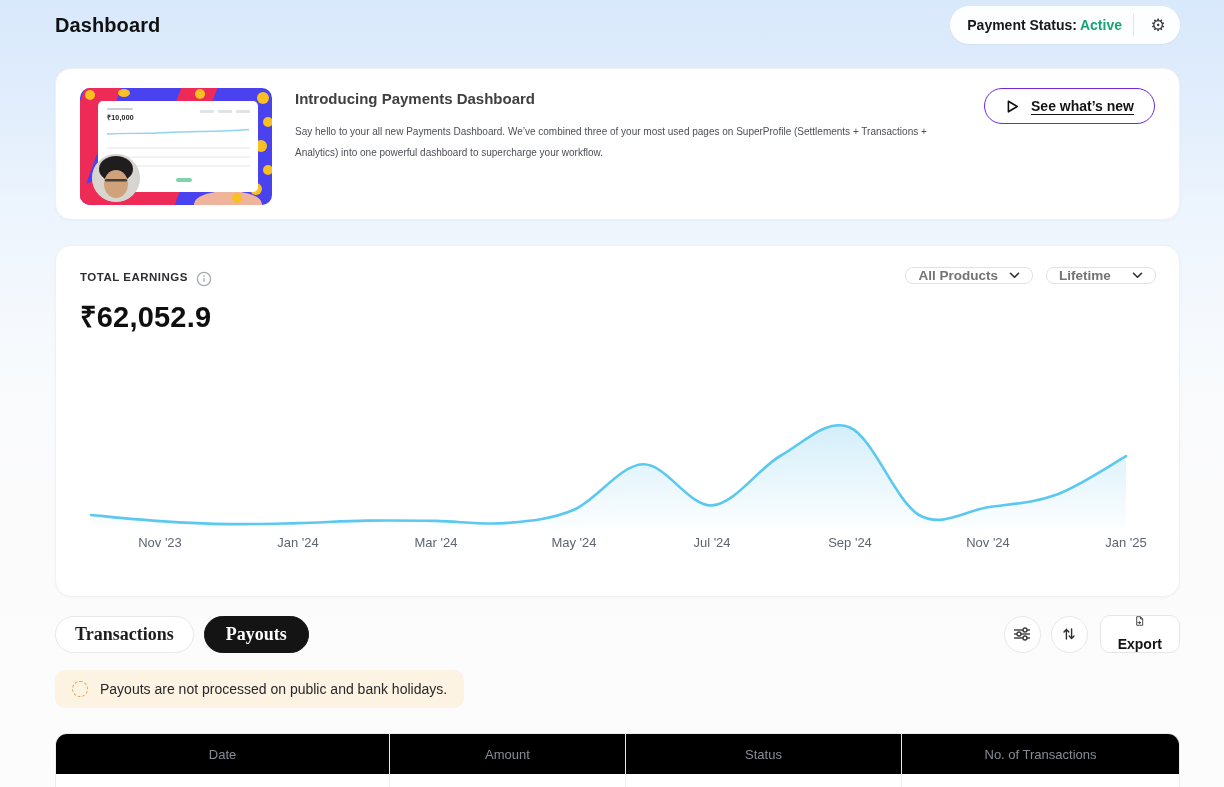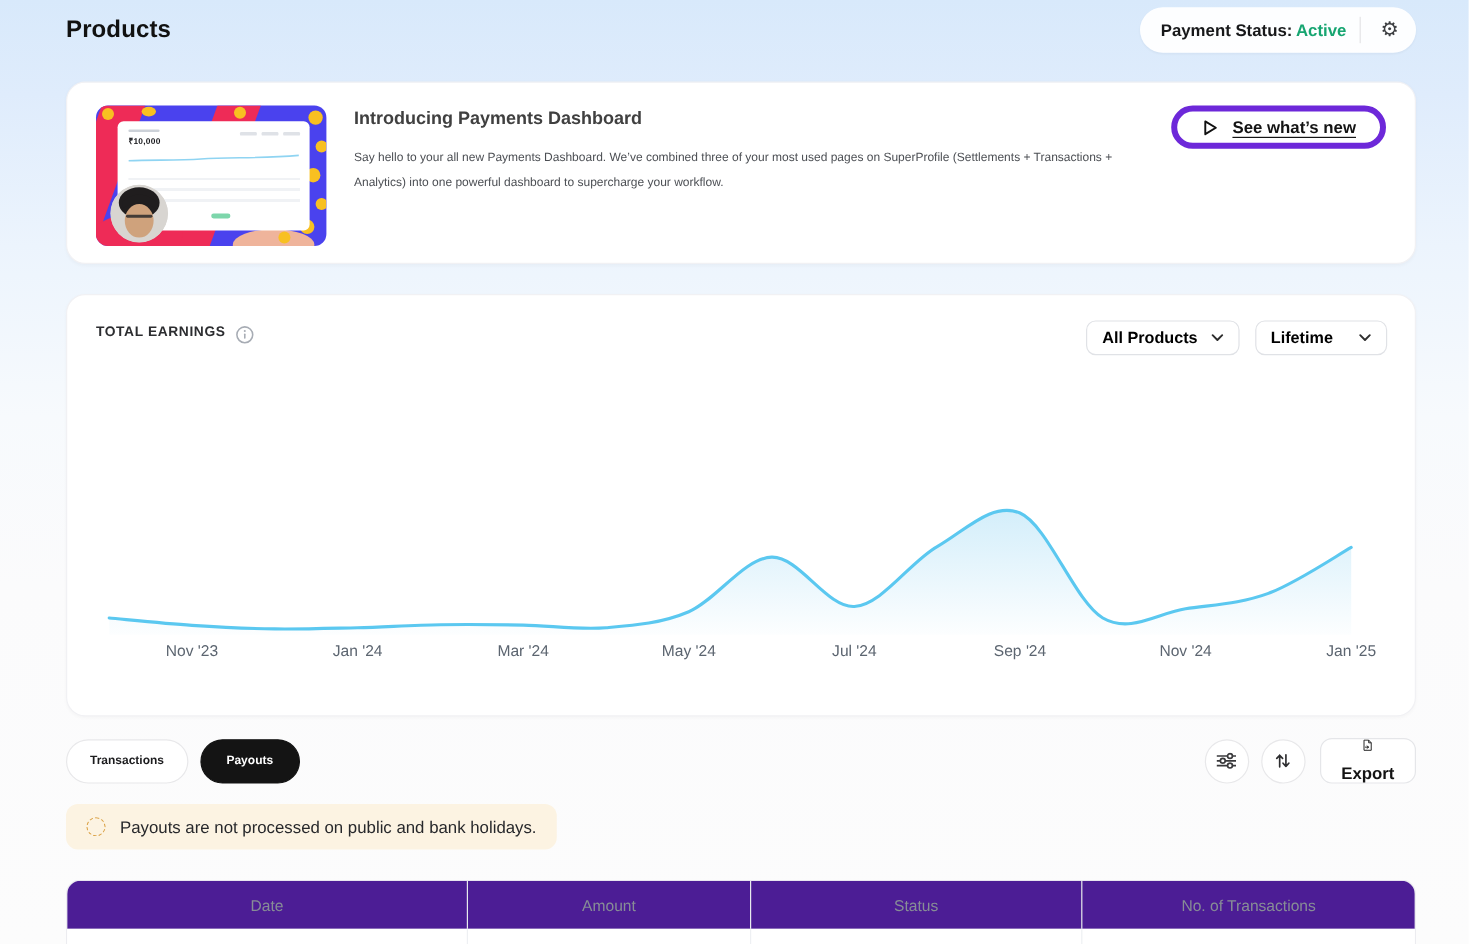--- a/index.html
+++ b/index.html
@@ -33,70 +33,70 @@
   .mini-chip { width:14px; height:3px; background:#dfe2e7; border-radius:1px; }
   .mini-rows { margin-top:3px; height:26px;
     background:repeating-linear-gradient(180deg,#f0f2f5 0 2px,transparent 2px 9px); }
   .mini-blackpill { position:absolute; left:7px; bottom:26px; width:24px; height:7px; border-radius:4px; background:#17171a; }
   .mini-greenpill { position:absolute; left:78px; bottom:10px; width:16px; height:4px; border-radius:2px; background:#7dd6ab; }
   .avatar { position:absolute; left:12px; bottom:3px; width:48px; height:48px; border-radius:50%; overflow:hidden; background:#d9d6d2; }
   .banner-text { padding-top:2px; max-width:690px; }
   .banner-title { font-size:15px; font-weight:700; color:#404040; margin-bottom:15px; }
   .banner-desc { font-size:10px; line-height:20.5px; color:#4c4f54; }
   .whatsnew { margin-left:auto; flex:none; display:flex; align-items:center; gap:11px; height:36px; padding:0 20px;
-    background:#fff; border:5px solid #6d28d9; border-radius:22px; font-size:14px; font-weight:600; color:#141414; cursor:pointer; }
+    background:#fff; border:1px solid #6d28d9; border-radius:22px; font-size:14px; font-weight:600; color:#141414; cursor:pointer; }
   .whatsnew .cta-label { text-decoration:underline; text-underline-offset:3px; font-family:"Liberation Sans",sans-serif; }
 
   
   .earnings { position:relative; margin:25px 44px 0 55px; height:352px; padding:25px 23px 0 24px; }
   .earnings-head { display:flex; justify-content:space-between; align-items:flex-start; }
   .label-row { display:flex; gap:8px; }
   .earnings-label { font-size:11.5px; font-weight:700; letter-spacing:.5px; color:#2c2d30; }
   .filters { display:flex; gap:13px; margin-top:-4px; }
-  .dropdown { display:flex; align-items:center; gap:11px; height:29px; padding:0 12px; background:#fff;
-    border:1px solid #e0e2e6; border-radius:8px; font-size:13.5px; font-weight:600; color:#000000; cursor:pointer; }
+  .dropdown { display:flex; align-items:center; gap:11px; height:17px; padding:0 12px; background:#fff;
+    border:1px solid #e0e2e6; border-radius:8px; font-size:13.5px; font-weight:600; color:#737373; cursor:pointer; }
   .amount { margin-top:9px; font-size:29px; font-weight:800; color:#0f0f10; letter-spacing:.2px; }
   .chart-wrap { position:absolute; left:24px; right:23px; bottom:40px; height:200px; }
   .tick { font-size:13px; fill:#5c6570; font-family:"Liberation Sans",sans-serif; }
 
   
   .tabs-row { display:flex; align-items:center; margin:18px 44px 0 55px; gap:10px; }
   .tab { height:37px; padding:0 19px; border-radius:20px; background:#fff; border:1px solid #e8e8ea;
-    font-size:10px; font-weight:600; color:#1c1c1e; cursor:pointer; }
+    font-size:18px; font-weight:600; color:#1c1c1e; cursor:pointer;font-family:Liberation Serif, serif; }
   .tab.active { background:#141414; border-color:#141414; color:#fff; padding:0 21px; font-weight:700; }
   .tabs-spacer { flex:1; }
   .icon-btn { width:37px; height:37px; border-radius:50%; background:#fff; border:1px solid #e8e8ea;
     display:flex; align-items:center; justify-content:center; cursor:pointer; flex:none; }
   .export-btn { margin-left:2px; height:38px; display:flex; align-items:center; gap:10px; padding:0 17px;
     background:#fff; border:1px solid #e5e6e9; border-radius:10px; font-size:14px; font-weight:600; color:#141414; cursor:pointer;flex-direction:column; }
 
   
   .notice { display:inline-flex; align-items:center; gap:12px; margin:17px 0 0 55px; height:38px; padding:17px 17px;
     background:#fcf3e2; border-radius:10px; }
   .notice-icon { width:16px; height:16px; flex:none; border-radius:50%; border:1.6px dashed #dca54c; }
   .notice-text { font-size:14px; color:#27282b; }
 
   
   .table { margin:25px 44px 0 55px; background:#fff; border:1px solid #ececf0; border-bottom:none; border-radius:12px 12px 0 0; overflow:hidden; }
   .thead, .trow { display:grid; grid-template-columns:334px 236px 276px 1fr; }
-  .thead { background:#4c1d95; height:40px; }
+  .thead { background:#000000; height:40px; }
   .th { display:flex; align-items:center; justify-content:center; font-size:13px; color:#878d96; border-right:1px solid #e8eaed; }
   .th:last-child { border-right:none; }
   .trow { height:44px; background:#fff; }
   .td { border-right:1px solid #eef0f3; }
   .td:last-child { border-right:none; }
 </style>
 </head>
 <body>
 
 <div class="page">
 
   
   <div class="topbar">
-    <div class="page-title">Products</div>
+    <div class="page-title">Dashboard</div>
     <div class="status-pill">
       <span class="status-text"><span>Payment Status:</span><span class="status-active">Active</span></span>
       <span class="pill-divider"></span>
       <button class="gear-btn">
         <span class="gear-glyph">⚙</span>
       </button>
     </div>
   </div>
 
   
@@ -177,20 +177,21 @@
           </svg>
         </button>
         <button class="dropdown" style="min-width:110px; justify-content:space-between;">
           <span>Lifetime</span>
           <svg width="11" height="7" viewBox="0 0 11 7">
             <path d="M1.5 1.3 L5.5 5.3 L9.5 1.3" fill="none" stroke="#2e2e2e" stroke-width="1.6" stroke-linecap="round" stroke-linejoin="round"></path>
           </svg>
         </button>
       </div>
     </div>
+    <div class="amount">₹62,052.9</div>
     <div class="chart-wrap">
       <svg id="earnings-chart" width="1077" height="200" viewBox="0 0 1077 200">
         <defs>
           <linearGradient id="areaGrad" x1="0" y1="55" x2="0" y2="173" gradientUnits="userSpaceOnUse">
             <stop offset="0" stop-color="#7ecdf1" stop-opacity="0.38"></stop>
             <stop offset="1" stop-color="#7ecdf1" stop-opacity="0.02"></stop>
           </linearGradient>
         </defs>
         <path id="chart-area" fill="url(#areaGrad)" stroke="none" d="M11,159.0 C22.5,160.0 57.0,163.6 80,165.1 C103.0,166.6 126.0,167.8 149,168.1 C172.0,168.4 195.0,167.6 218,167.1 C241.0,166.5 264.0,164.9 287,164.6 C310.0,164.3 333.0,164.5 356,164.9 C379.0,165.4 402.0,168.9 425,167.1 C448.0,165.2 471.0,163.6 494,153.8 C517.0,143.9 540.0,109.0 563,108.3 C586.0,107.5 609.0,150.8 632,149.4 C655.0,147.9 678.0,112.5 701,99.5 C724.0,86.5 747.0,61.6 770,71.5 C793.0,81.4 816.0,145.7 839,159.0 C862.0,172.3 885.0,154.7 908,151.3 C931.0,147.9 954.0,147.0 977,138.5 C1000.0,130.0 1034.5,106.6 1046,100.2 L1046,173 L11,173 Z"></path>
         <path id="chart-line" fill="none" stroke="#5bc8f0" stroke-width="2.6" stroke-linecap="round" d="M11,159.0 C22.5,160.0 57.0,163.6 80,165.1 C103.0,166.6 126.0,167.8 149,168.1 C172.0,168.4 195.0,167.6 218,167.1 C241.0,166.5 264.0,164.9 287,164.6 C310.0,164.3 333.0,164.5 356,164.9 C379.0,165.4 402.0,168.9 425,167.1 C448.0,165.2 471.0,163.6 494,153.8 C517.0,143.9 540.0,109.0 563,108.3 C586.0,107.5 609.0,150.8 632,149.4 C655.0,147.9 678.0,112.5 701,99.5 C724.0,86.5 747.0,61.6 770,71.5 C793.0,81.4 816.0,145.7 839,159.0 C862.0,172.3 885.0,154.7 908,151.3 C931.0,147.9 954.0,147.0 977,138.5 C1000.0,130.0 1034.5,106.6 1046,100.2"></path>

